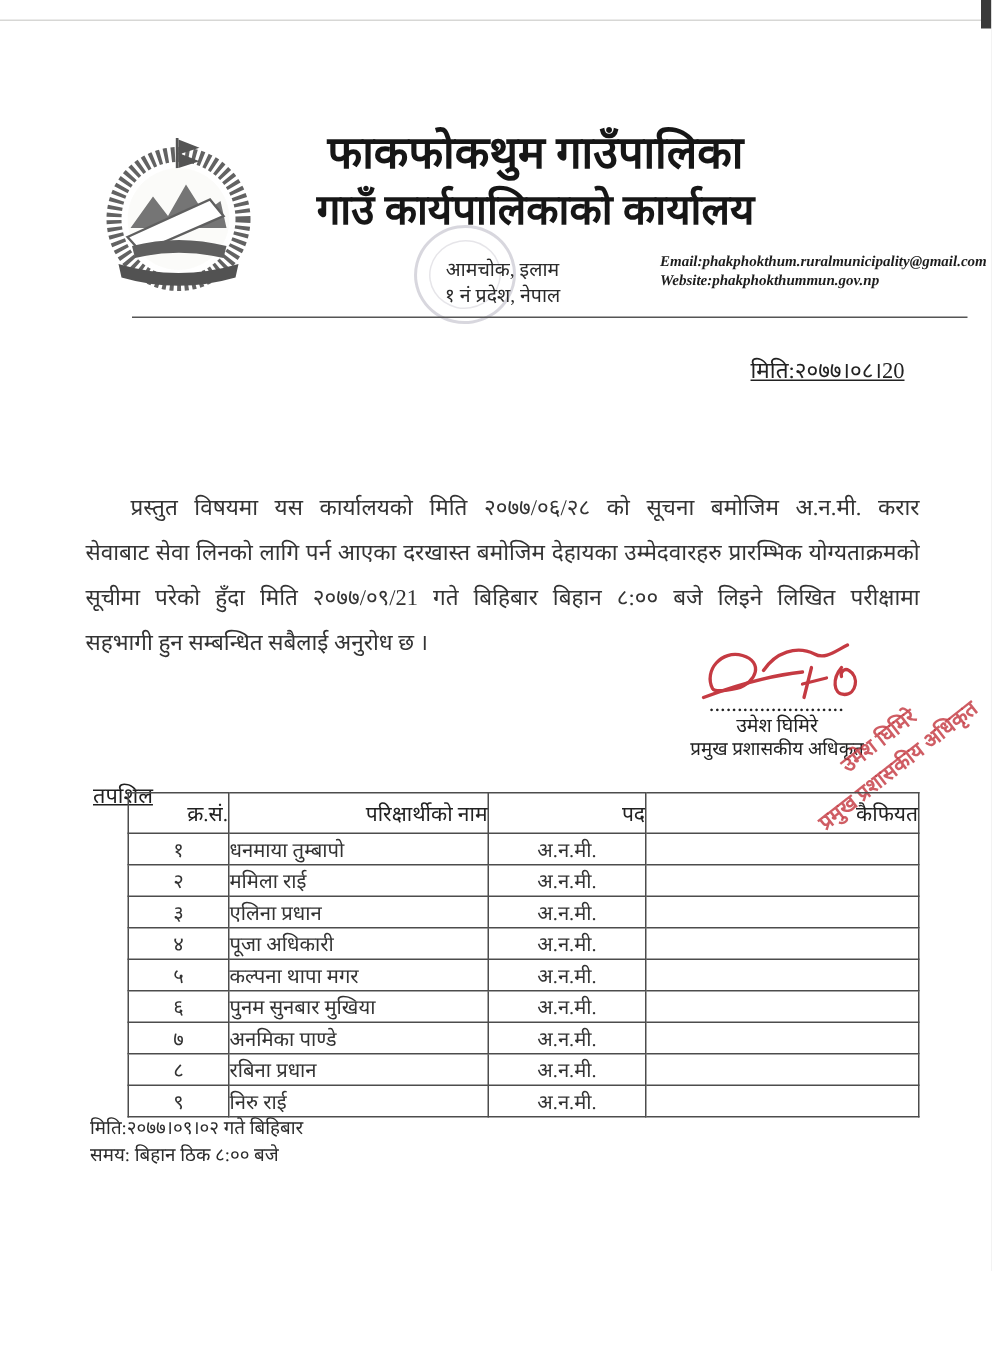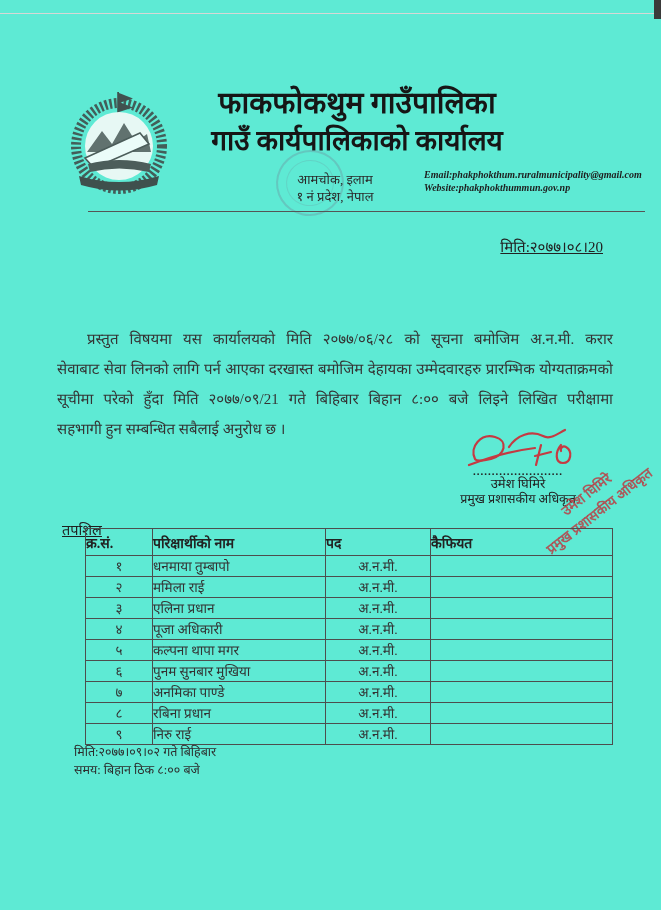--- a/index.html
+++ b/index.html
@@ -1,37 +1,37 @@
 <!DOCTYPE html>
 <html><head>
 <meta charset="utf-8">
 <title>Scanned Notice</title>
 <style>
   html,body{margin:0;padding:0;background:#e9e9e9;}
   .page{
     position:relative;
     width:661px;height:910px;
     margin:0 auto;
-    background:#5eead4;
+    background:#ffffff;
     font-family:"Liberation Serif","DejaVu Serif",serif;
     color:#2e2e2e;
     overflow:hidden;
   }
   .scan-topline{position:absolute;top:13px;left:0;width:661px;border-top:1px solid #d7d7d5;}
   .scan-corner{position:absolute;top:0;right:0;width:7px;height:19px;background:#3a3a3a;}
 
   
   .emblem{position:absolute;left:60px;top:84px;width:120px;height:114px;opacity:.88;}
   .titles{position:absolute;left:157px;top:84px;width:400px;text-align:center;color:#161616;}
   .title-main{font-size:30px;font-weight:bold;line-height:38px;margin:0;}
   .title-sub{font-size:28px;font-weight:bold;line-height:38px;margin:0;}
   .addr{position:absolute;left:235px;top:171px;width:200px;text-align:center;font-size:13px;line-height:17px;color:#2a2a2a;}
   .header-stamp{position:absolute;left:276px;top:150px;width:64px;height:62px;border:2px solid rgba(115,110,135,.28);border-radius:50%;transform:rotate(-9deg);}
   .header-stamp::after{content:"";position:absolute;left:8px;top:8px;right:8px;bottom:8px;border:1px solid rgba(115,110,135,.18);border-radius:50%;}
-  .contact{position:absolute;left:424px;top:168px;width:215px;font-size:10px;font-style:italic;font-weight:bold;line-height:13px;color:#1d1d1d;}
+  .contact{position:absolute;left:440px;top:168px;width:215px;font-size:10px;font-style:italic;font-weight:bold;line-height:13px;color:#1d1d1d;}
   .divider{position:absolute;left:88px;top:211px;width:557px;border-top:1.6px solid #555;}
 
   
   .date-line{position:absolute;right:58px;top:236px;font-size:15px;text-decoration:underline;color:#222;}
   .subject{position:absolute;left:30px;top:268px;width:601px;text-align:center;font-size:15px;font-weight:bold;text-decoration:underline;color:#1f1f1f;}
   .body-par{position:absolute;left:57px;top:324px;width:556px;font-size:15px;color:#343434;}
   .body-par .bline{height:30px;line-height:30px;white-space:nowrap;text-align:justify;text-align-last:justify;}
   .body-par .bline.first{text-indent:30px;}
   .body-par .bline.last{text-align:center;text-align-last:left;white-space:normal;}
 
@@ -40,30 +40,30 @@
   .sig-block{position:absolute;left:438px;top:466px;width:160px;text-align:center;color:#222;}
   .sig-dots{font-size:11px;font-weight:bold;letter-spacing:1px;line-height:10px;}
   .sig-name{font-size:13px;line-height:16px;}
   .sig-title{font-size:12.5px;line-height:15px;}
   .stamp-diagonal{position:absolute;left:487px;top:482px;width:212px;text-align:center;transform:rotate(-38deg);transform-origin:50% 50%;color:rgba(193,48,56,.78);font-weight:bold;font-size:14px;line-height:21px;pointer-events:none;}
 
   
   .tapasil{position:absolute;left:62px;top:504px;font-size:14.5px;text-decoration:underline;color:#1f1f1f;margin-top:15px;}
   table.sched{position:absolute;left:85px;top:528px;width:527px;border-collapse:collapse;table-layout:fixed;}
   table.sched th,table.sched td{border:1.5px solid #4d4d4d;padding:0;font-weight:normal;}
-  table.sched th{height:26px;font-size:14px;font-weight:bold;color:#222;text-align:left;}
+  table.sched th{height:26px;font-size:14px;font-weight:normal;color:#222;text-align:right;}
   table.sched td{height:20px;font-size:13.5px;color:#333;}
   .col-sn{width:67px;} .col-name{width:173px;} .col-post{width:105px;} .col-rem{width:182px;}
   td.c-sn{text-align:center;}
   td.c-name{text-align:left;padding-left:9px;}
   td.c-post{text-align:center;}
   td.c-rem{text-align:left;}
 
   
-  .foot{position:absolute;left:74px;top:744px;font-size:12.5px;line-height:17.5px;color:#2c2c2c;}
+  .foot{position:absolute;left:60px;top:744px;font-size:12.5px;line-height:17.5px;color:#2c2c2c;}
 </style>
 </head>
 <body>
 
 <div class="page">
 
   <div class="scan-topline"></div>
   <div class="scan-corner"></div>
 
   <svg class="emblem" viewBox="0 0 120 114" aria-hidden="true">

